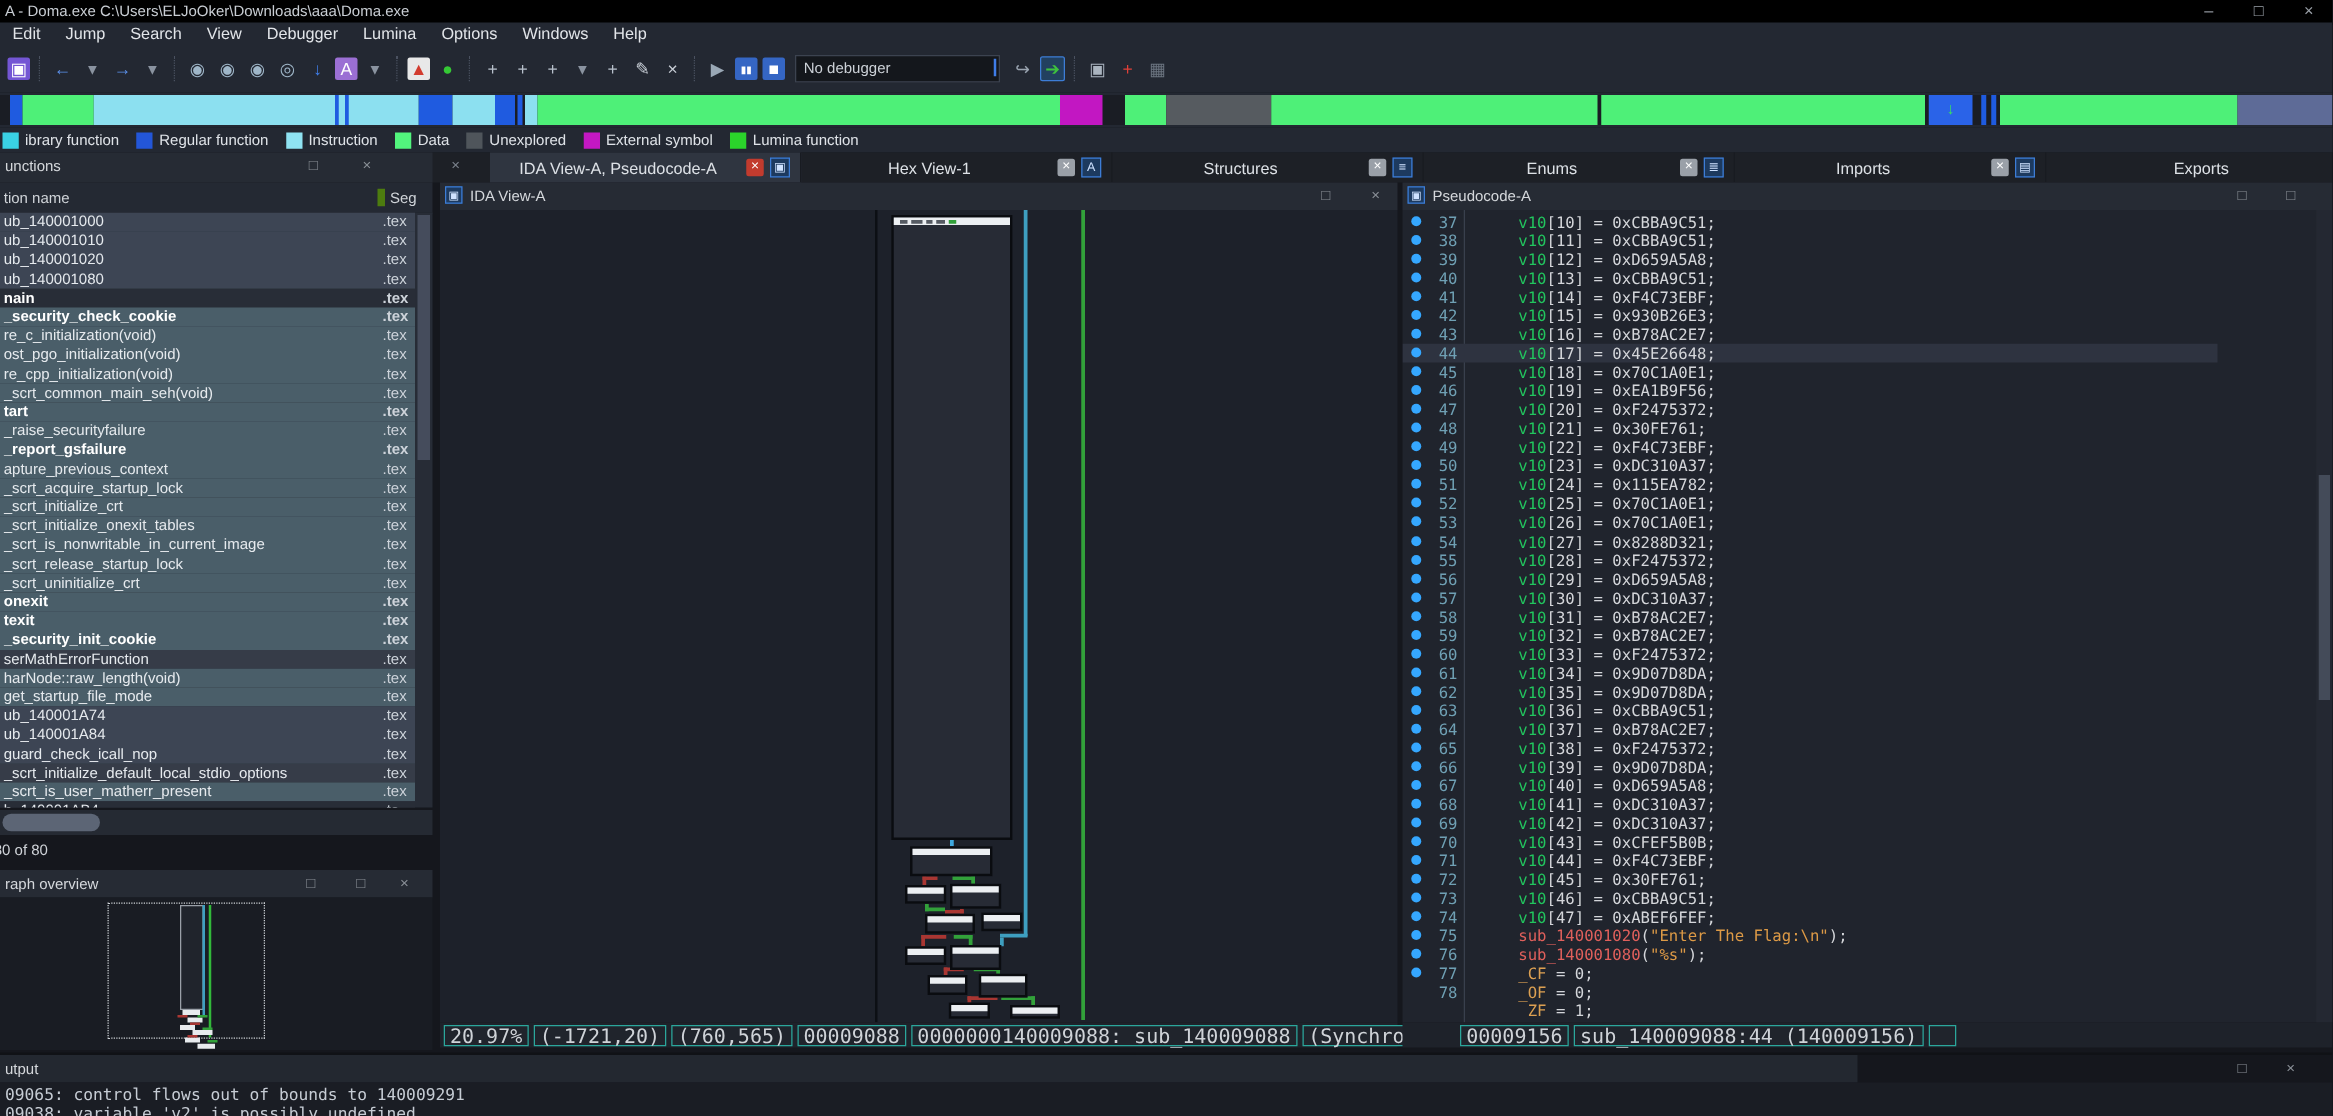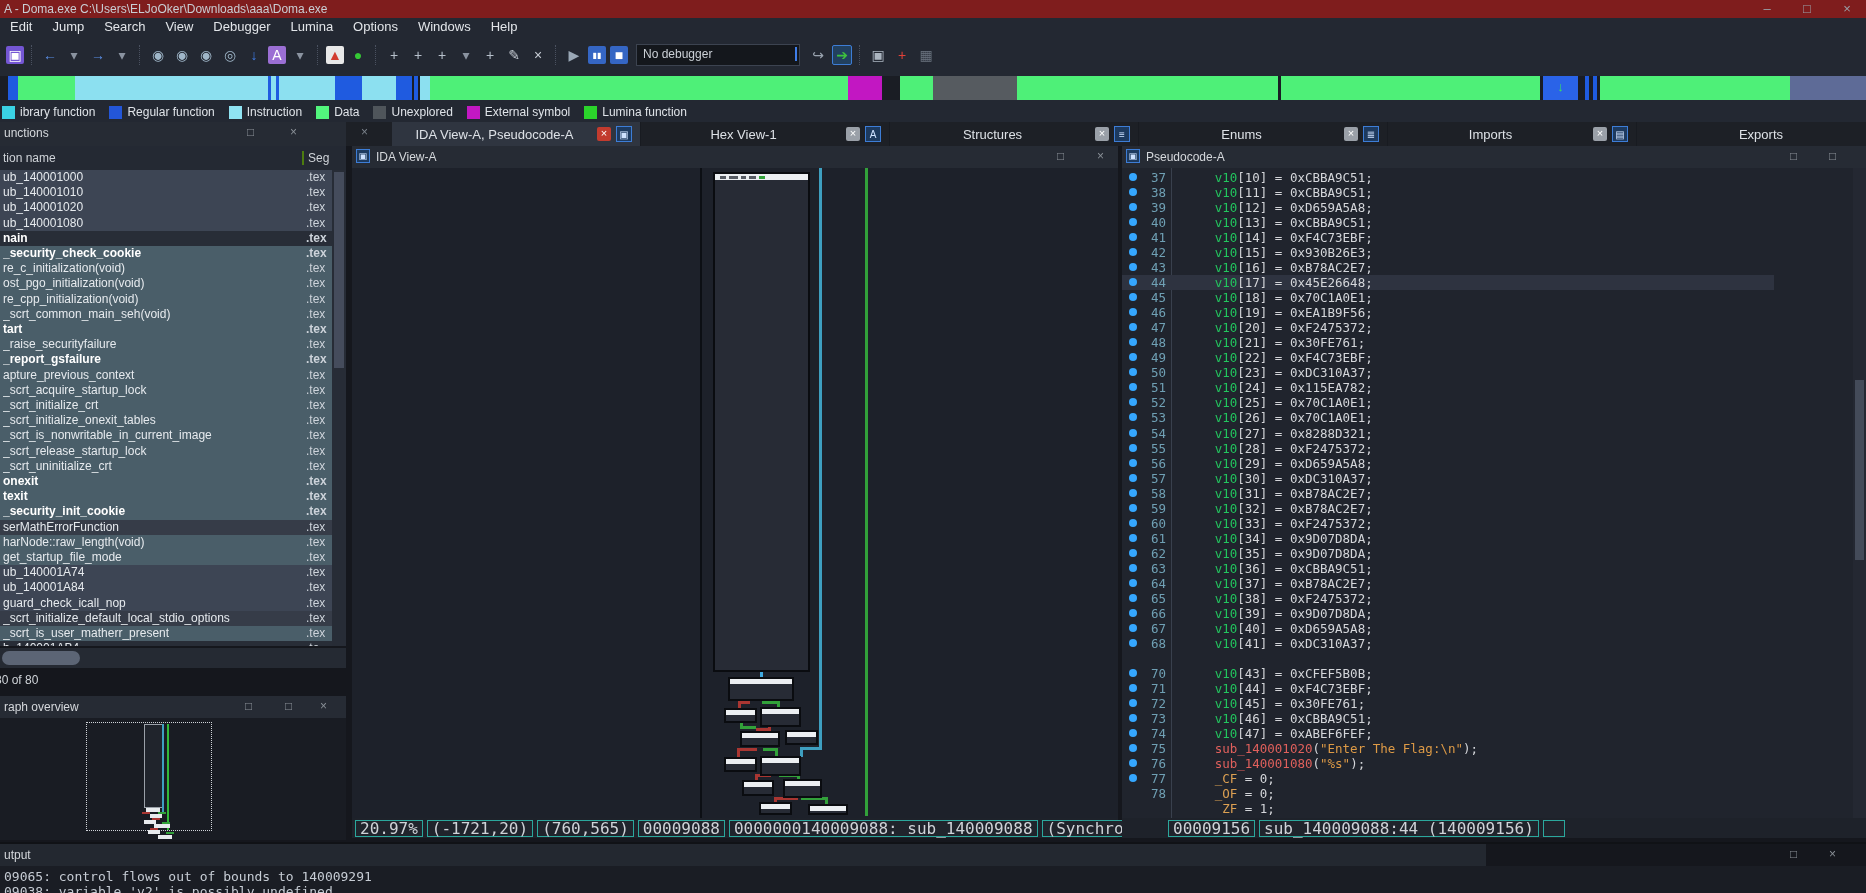--- a/index.html
+++ b/index.html
@@ -1,20 +1,20 @@
 <!DOCTYPE html>
 <html><head>
 <meta charset="utf-8">
 <style>
   html,body{margin:0;padding:0;}
   body{width:1866px;height:893px;overflow:hidden;position:relative;background:#15171d;
        font-family:"Liberation Sans",sans-serif;-webkit-font-smoothing:antialiased;}
   .abs{position:absolute;}
   
-  #titlebar{left:0;top:0;width:1866px;height:20px;background:#7f1d1d;color:#c9ced4;font-size:12px;line-height:18px;}
+  #titlebar{left:0;top:0;width:1866px;height:20px;background:#000000;color:#c9ced4;font-size:12px;line-height:18px;}
   #title-text{position:absolute;left:4px;top:0;}
   .winbtn{position:absolute;top:0;width:38px;height:18px;text-align:center;color:#9aa0a8;font-size:13px;line-height:17px;}
   #menubar{left:0;top:18px;width:1866px;height:18px;background:#232832;display:flex;align-items:center;}
   .menu-item{padding:0 10px;font-size:13px;color:#e2e5e9;line-height:18px;}
   #toolbar{left:0;top:36px;width:1866px;height:38px;background:#232832;display:flex;align-items:center;padding-left:4px;box-sizing:border-box;}
   .tbtn{width:20px;height:20px;margin:0 2px;display:flex;align-items:center;justify-content:center;
         font-size:14px;border-radius:2px;flex:0 0 auto;}
   .tbtn.boxed{width:18px;height:18px;}
   .tsep{width:1px;height:20px;margin:0 5px;border-left:1px dotted #4a5160;flex:0 0 auto;}
   #combo{width:150px;height:20px;background:#14171c;border:1px solid #3c4350;color:#ccd1d7;font-size:12px;
@@ -45,21 +45,21 @@
   .ptitle{background:#262b34;color:#d5d8dc;font-size:12px;}
   .ptitle .txt{position:absolute;left:4px;top:4px;}
   .ptitle .ticn{position:absolute;top:3px;color:#8a9097;font-size:12px;}
   .ptitle .wicon{position:absolute;left:4px;top:3px;width:14px;height:14px;border:1px solid #3d7dd6;background:#1d3a5f;
                  color:#cfe2ff;font-size:9px;line-height:13px;text-align:center;box-sizing:border-box;}
   
   #fn-title{left:0;top:122px;width:346px;height:24px;}
   #fn-header{left:0;top:146px;width:346px;height:24px;background:#242933;border-bottom:1px solid #1a1d23;
              color:#cfd3d8;font-size:12px;}
   #fn-header .h1{position:absolute;left:3px;top:5px;}
-  #fn-header .h2{position:absolute;left:302px;top:5px;border-left:2px solid #4d7c0f;padding-left:4px;}
+  #fn-header .h2{position:absolute;left:302px;top:5px;border-left:6px solid #4d7c0f;padding-left:4px;}
   #fnrows{left:0;top:170px;width:332px;height:476px;background:#2b303b;overflow:hidden;}
   .frow{position:absolute;left:0;width:332px;height:15.2px;font-size:12px;line-height:15px;color:#e6eaee;}
   .frow .fname{position:absolute;left:3px;width:295px;white-space:nowrap;overflow:hidden;}
   .frow .fseg{position:absolute;left:306px;color:#cdd3da;}
   .frow.bold{font-weight:bold;color:#ffffff;}
   .frow.teal{background:#4a5e69;}
   .frow.slate{background:#3d4554;}
   .frow.dim{background:#363c48;}
   .frow.dark{background:#282d37;}
   #fn-vscroll{left:332px;top:170px;width:14px;height:476px;background:#272c36;}
@@ -678,20 +678,25 @@
     <div class="cline" style="top: 452.9px; text-decoration: underline;">
       <span class="dot"></span>
       <span class="lnum">67</span>
       <span class="ltext"><span class="c-pl">     </span><span class="c-var">v10</span><span class="c-pl">[40] = 0xD659A5A8;</span></span>
     </div>
     <div class="cline" style="top: 467.93px;">
       <span class="dot"></span>
       <span class="lnum">68</span>
       <span class="ltext"><span class="c-pl">     </span><span class="c-var">v10</span><span class="c-pl">[41] = 0xDC310A37;</span></span>
     </div>
+    <div class="cline" style="top: 482.96px;">
+      <span class="dot"></span>
+      <span class="lnum">69</span>
+      <span class="ltext"><span class="c-pl">     </span><span class="c-var">v10</span><span class="c-pl">[42] = 0xDC310A37;</span></span>
+    </div>
     <div class="cline" style="top: 497.99px;">
       <span class="dot"></span>
       <span class="lnum">70</span>
       <span class="ltext"><span class="c-pl">     </span><span class="c-var">v10</span><span class="c-pl">[43] = 0xCFEF5B0B;</span></span>
     </div>
     <div class="cline" style="top: 513.02px;">
       <span class="dot"></span>
       <span class="lnum">71</span>
       <span class="ltext"><span class="c-pl">     </span><span class="c-var">v10</span><span class="c-pl">[44] = 0xF4C73EBF;</span></span>
     </div>

